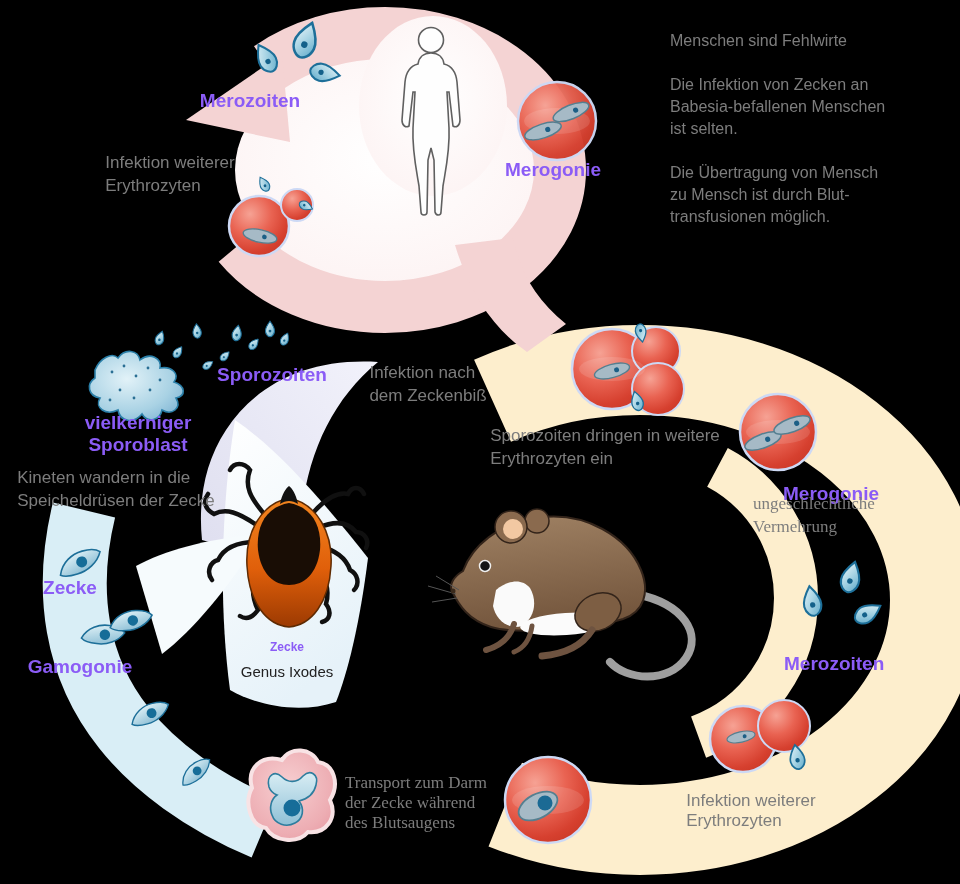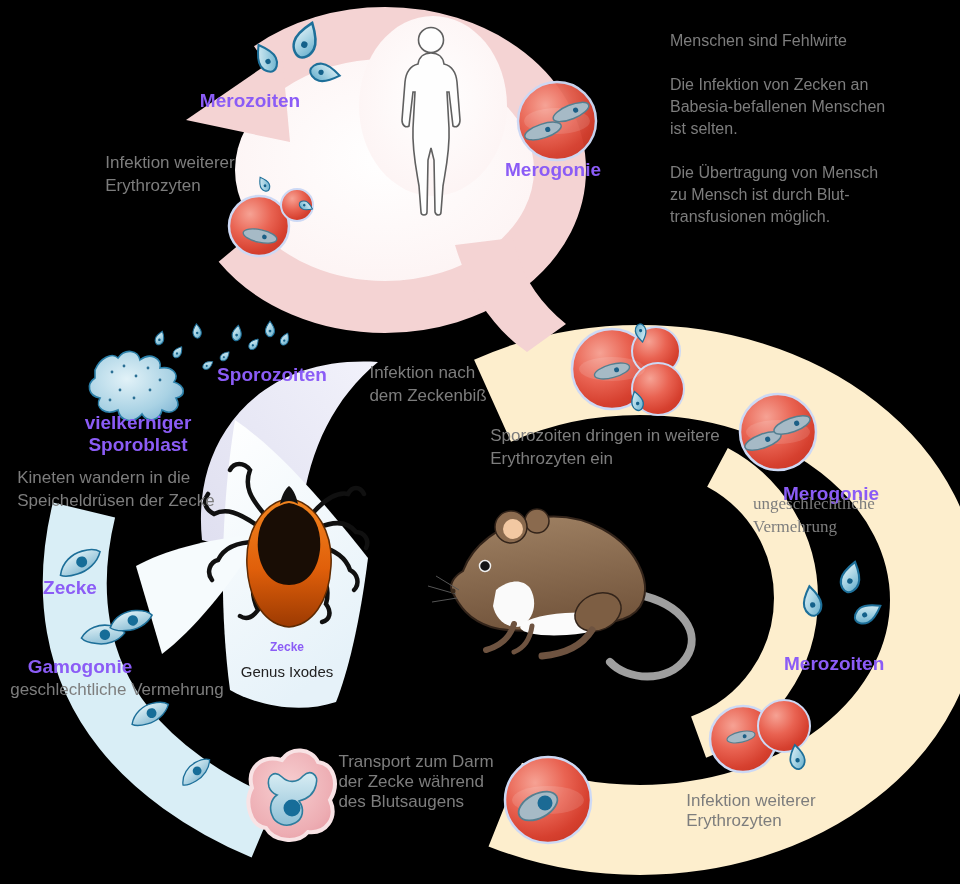--- a/index.html
+++ b/index.html
@@ -22,21 +22,21 @@
   #lbl-gamogonie{left:80px;top:656px;}
   #lbl-geschlechtliche{left:117px;top:678px;}
   #lbl-zecke{left:287px;top:636px;font-size:12px;text-align:right;}
   #lbl-genus{left:287px;top:663px;color:#222;font-size:15px;transform:translateX(-50%);}
   #lbl-infektion-nach{left:428px;top:361px;}
   #lbl-sporo-dringen{left:605px;top:424px;}
   #lbl-merogonie-rodent{left:783px;top:483px;}
   #lbl-ungeschlechtliche{left:822px;top:492px;font-family:Liberation Serif, serif;}
   #lbl-merozoiten-rodent{left:784px;top:653px;}
   #lbl-infektion-rodent{left:751px;top:791px;}
-  #lbl-transport{left:416px;top:752px;}
+  #lbl-transport{left:416px;top:773px;font-family:Liberation Serif, serif;}
 </style>
 </head>
 <body>
 
 <div id="canvas">
 
 <svg id="art" width="960" height="884" viewBox="0 0 960 884">
   <defs>
     <radialGradient id="gRBC" cx="0.35" cy="0.3" r="0.8">
       <stop offset="0" stop-color="#f6a294"></stop>
@@ -293,21 +293,20 @@
 <div class="lbl boldlbl ctr" id="lbl-sporoblast">vielkerniger
 Sporoblast</div>
 
 <div class="lbl gray" id="lbl-kineten">Kineten wandern in die
 Speicheldrüsen der Zecke</div>
 
 <div class="lbl boldlbl ctr" id="lbl-gamete">Zecke</div>
 
 <div class="lbl boldlbl ctr" id="lbl-gamogonie">Gamogonie</div>
 
-<div class="lbl gray" id="lbl-geschlechtliche">geschlechtliche Vermehrung</div>
 
 <div class="lbl boldlbl ctr" id="lbl-zecke">Zecke</div>
 
 <div class="lbl" id="lbl-genus">Genus Ixodes</div>
 
 <div class="lbl gray" id="lbl-infektion-nach">Infektion nach
 dem Zeckenbiß</div>
 
 <div class="lbl gray" id="lbl-sporo-dringen">Sporozoiten dringen in weitere
 Erythrozyten ein</div>

